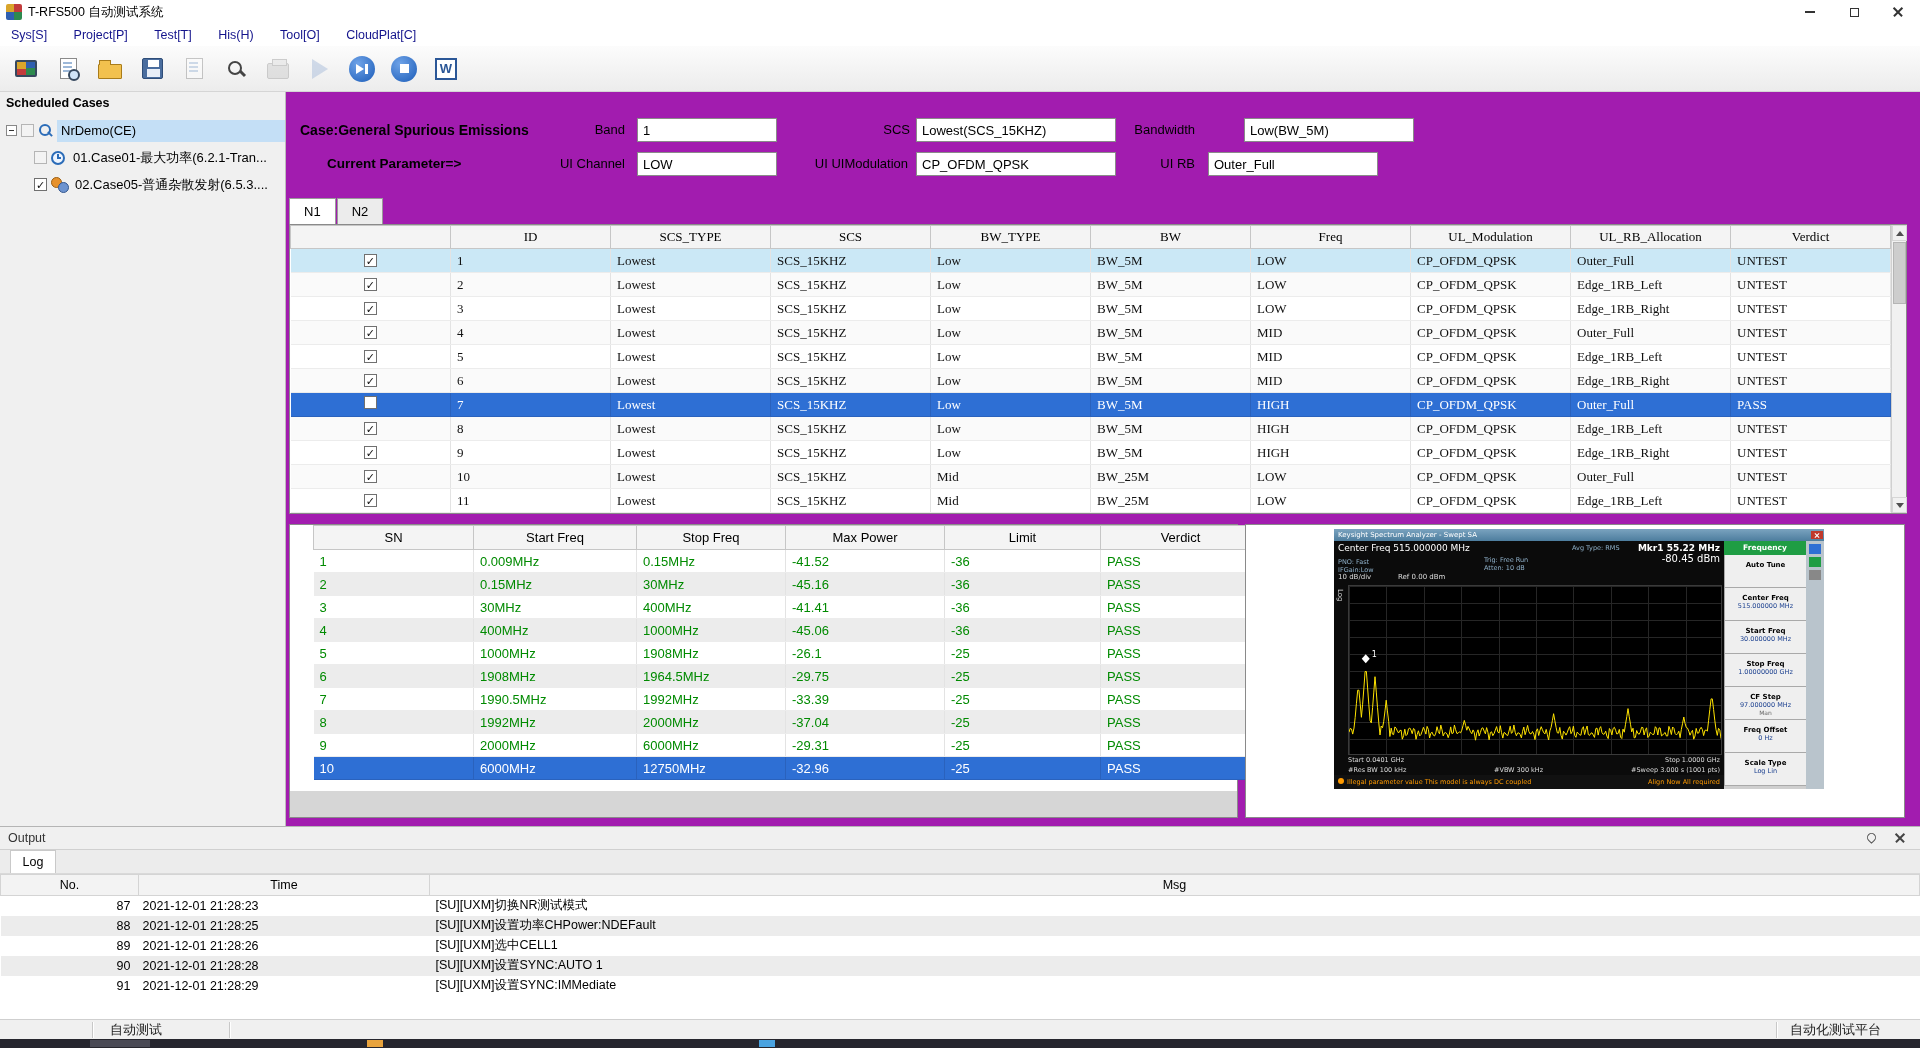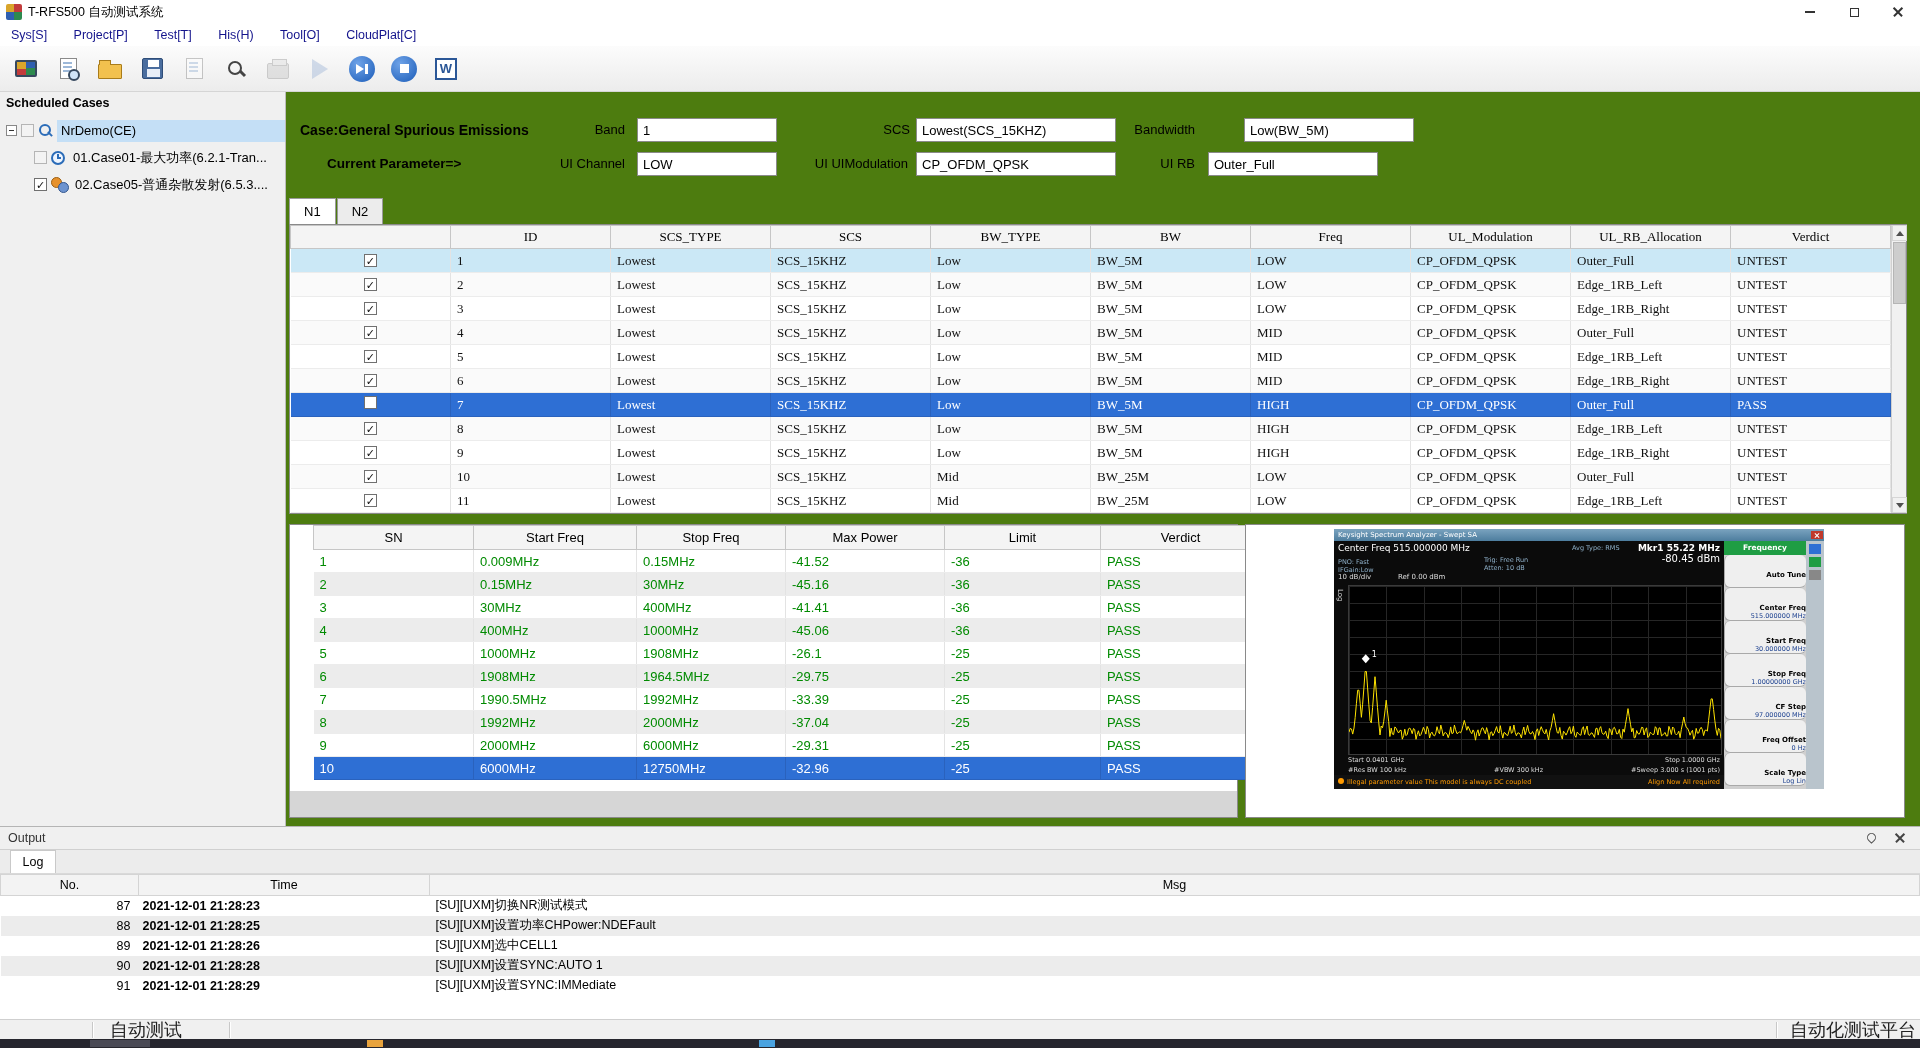--- a/index.html
+++ b/index.html
@@ -1,18 +1,18 @@
 <!DOCTYPE html>
 <html style="--selected-row: #2e6fd4; --highlight-row: #cbe8f6; --result-green: #008a00; --softkey-green: #1f9d44; --trace-yellow: #ffe300; --accent-blue: #2b5fb0;"><head>
 <meta charset="utf-8">
 <style>
   * { margin:0; padding:0; box-sizing:border-box; }
   html,body { width:1920px; height:1048px; overflow:hidden;
     font-family:"Liberation Sans","DejaVu Sans",sans-serif; background:#f0f0f0; }
-  #app { position:relative; width:1920px; height:1048px; background:#4d7c0f; }
+  #app { position:relative; width:1920px; height:1048px; background:#a21caf; }
 
   
   .titlebar { position:absolute; left:0; top:0; width:1920px; height:24px; background:#fff; }
   .app-ico { position:absolute; left:6px; top:4px; width:16px; height:16px;
     background:conic-gradient(#c23b3b 0 25%, #2d8a4e 0 50%, #2f5fb0 0 75%, #d9a52b 0); border-radius:2px; }
   .title-text { position:absolute; left:28px; top:0; height:24px; line-height:24px; font-size:12.5px; color:#000; }
   .win-btns { position:absolute; right:0; top:0; height:24px; display:flex; }
   .win-btn { width:44px; height:24px; display:flex; align-items:center; justify-content:center; }
   .glyph-min { width:10px; height:2px; background:#333; }
   .glyph-max { width:9px; height:9px; border:1px solid #333; }
@@ -145,21 +145,21 @@
     background-image:repeating-linear-gradient(to right,#262626 0 1px,transparent 1px 37.4px),
                      repeating-linear-gradient(to bottom,#262626 0 1px,transparent 1px 17px); }
   .sa-bot { position:absolute; width:390px; height:9px; color:#ddd; font-size:6.5px; background:#0b0b0b; }
   .sa-bot span { position:absolute; top:0; white-space:nowrap; }
   .sa-warn { position:absolute; left:0; top:246px; width:390px; height:14px; background:#111; color:#ff9a00; font-size:6.5px; line-height:14px; }
   .sa-warn .wdot { display:inline-block; width:6px; height:6px; border-radius:50%; background:#ff9a00; margin:0 3px 0 4px; }
   .sa-keys { position:absolute; left:390px; top:12px; width:82px; height:248px; background:#cfcfcf; }
   .sa-keys-header { height:14px; background:var(--softkey-green,#1f9d44); color:#fff; font-size:7.5px; font-weight:bold;
     text-align:center; line-height:14px; }
   .skey { height:33px; background:#efefef; border-bottom:1px solid #a9a9a9; border-left:1px solid #a9a9a9;
-    text-align:right; overflow:hidden; padding-top:16px;border-radius:6px; }
+    text-align:center; overflow:hidden; padding-top:6px; }
   .skl { font-size:7px; font-weight:bold; color:#000; }
   .skv { font-size:6.5px; color:#1a3f8f; }
   .skx { font-size:6px; color:#666; }
   .sa-side { position:absolute; left:472px; top:12px; width:18px; height:248px; background:#b9c4cc; }
   .sa-side i { display:block; width:12px; height:10px; margin:3px auto 0; }
   .sa-side i.b1 { background:#2f6fd4; } .sa-side i.b2 { background:#1f9d44; } .sa-side i.b3 { background:#888; }
 
   
   .output { position:absolute; left:0; top:826px; width:1920px; height:193px; background:#fff; border-top:1px solid #b5b5b5; }
   .output-header { height:23px; background:#f0f0f0; border-bottom:1px solid #d0d0d0; position:relative; }
@@ -168,26 +168,26 @@
   .out-close { position:absolute; right:14px; top:5px; width:12px; height:12px; }
   .out-close::before,.out-close::after { content:""; position:absolute; left:0; top:5px; width:12px; height:1.5px; background:#444; }
   .out-close::before { transform:rotate(45deg);} .out-close::after { transform:rotate(-45deg);}
   .output-tabstrip { height:24px; background:#ececec; border-bottom:1px solid #d9d9d9; padding-left:10px; display:flex; align-items:flex-end; }
   .otab { width:46px; height:23px; background:#fff; border:1px solid #c9c9c9; border-bottom:none;
     text-align:center; line-height:22px; font-size:12.5px; color:#000; }
   #log-table { width:1920px; }
   #log-table th { height:21px; background:#f3f3f3; border:1px solid #d4d4d4; font-weight:normal; font-size:12.5px; color:#000; }
   #log-table td { height:20px; font-size:12.5px; color:#000; white-space:nowrap; overflow:hidden; }
   #log-table td.num { text-align:right; padding-right:8px; }
-  #log-table td.time { padding-left:4px;font-weight:bold; }
+  #log-table td.time { padding-left:4px; }
   #log-table td.msg { padding-left:6px; }
   #log-table tbody tr:nth-child(even) { background:#ececec; }
 
   
-  .statusbar { position:absolute; left:0; top:1019px; width:1920px; height:20px; background:#f0f0f0; border-top:1px solid #cfcfcf; font-size:18px; color:#222; }
+  .statusbar { position:absolute; left:0; top:1019px; width:1920px; height:20px; background:#f0f0f0; border-top:1px solid #cfcfcf; font-size:13px; color:#222; }
   .sb-sep { position:absolute; top:2px; width:1px; height:16px; background:#c8c8c8; box-shadow:1px 0 0 #fff; }
   .sb-text { position:absolute; top:0; height:20px; line-height:20px; white-space:nowrap; }
   .taskbar { position:absolute; left:0; top:1039px; width:1920px; height:9px; background:#26262e; }
   .tk { position:absolute; top:1px; height:7px; }
 </style>
 </head>
 <body>
 
 <div id="app">
 

